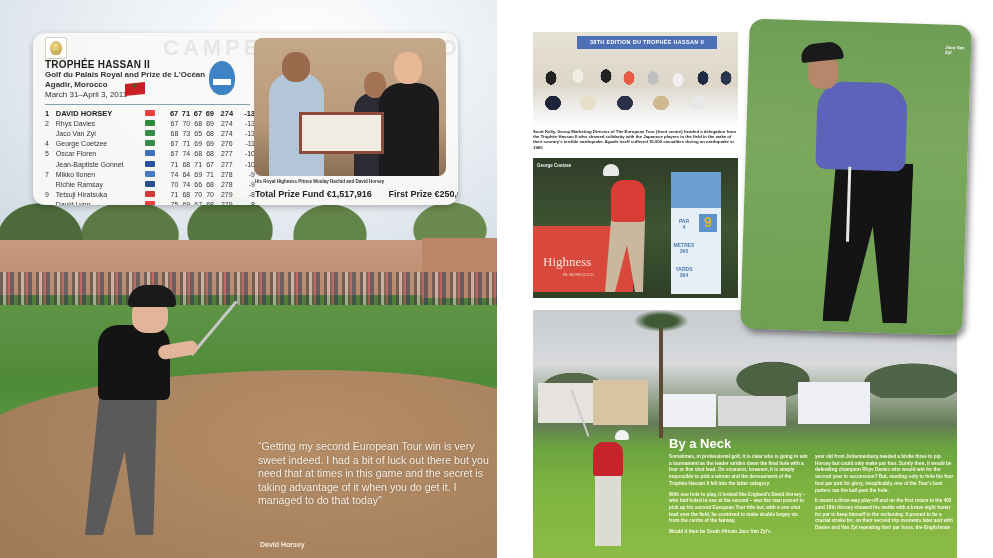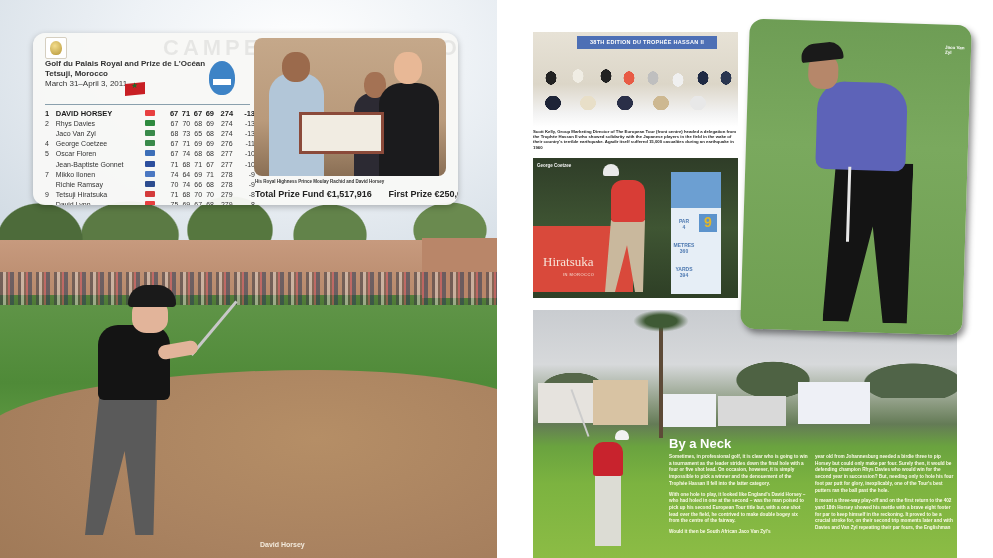--- a/index.html
+++ b/index.html
@@ -168,22 +168,23 @@
     <div class="shirt"></div>
     <div class="arm"></div>
     <div class="head"></div>
     <div class="cap"></div>
   </div>
 
   <div class="scorecard">
     <div class="sc-watermark">CAMPEONATO DE GOLF  ESALIT</div>
     <div class="sc-logo"></div>
     <div class="sc-left">
+      <div class="sc-title">TROPHÉE HASSAN II</div>
       <div class="sc-sub">Golf du Palais Royal and Prize de L'Océan</div>
-      <div class="sc-sub">Tetsuji, Morocco</div>
+      <div class="sc-sub">Agadir, Morocco</div>
       <div class="sc-dates">March 31–April 3, 2011</div>
     </div>
     <div class="sc-flag"></div>
     <div class="sc-badge"></div>
     <div class="sc-rule"></div>
 
     <table class="sc-table">
       <tbody>
         <tr class="leader">
           <td class="pos">1</td>
@@ -307,20 +308,21 @@
       <div class="p3h"></div>
       <div class="plaque"></div>
     </div>
     <div class="sc-caption">His Royal Highness Prince Moulay Rachid and David Horsey</div>
     <div class="sc-prize">
       <span>Total Prize Fund €1,517,916</span>
       <span>First Prize €250,000</span>
     </div>
   </div>
 
+  <div class="quote">“Getting my second European Tour win is very sweet indeed. I had a bit of luck out there but you need that at times in this game and the secret is taking advantage of it when you do get it. I managed to do that today”</div>
   <div class="quote-author">David Horsey</div>
 </div>
 
 <div class="right-page">
 
   <div class="photo-group">
     <div class="pg-banner">38TH EDITION DU TROPHÉE HASSAN II</div>
     <div class="pg-people"></div>
   </div>
   <div class="pg-caption">Scott Kelly, Group Marketing Director of The European Tour (front centre) headed a delegation from the Trophée Hassan II who showed solidarity with the Japanese players in the field in the wake of their country's terrible earthquake. Agadir itself suffered 15,000 casualties during an earthquake in 1960</div>
@@ -330,21 +332,21 @@
     <div class="tee-sign"></div>
     <div class="tee-sign-top"></div>
     <div class="tee-sign-num">9</div>
     <div class="tee-sign-stat" style="top:60px"><span>PAR</span><br><span>4</span></div>
     <div class="tee-sign-stat" style="top:84px"><span>METRES</span><br><span>360</span></div>
     <div class="tee-sign-stat" style="top:108px"><span>YARDS</span><br><span>394</span></div>
     <div class="tee-golfer-pants"></div>
     <div class="tee-golfer-shirt"></div>
     <div class="tee-golfer-cap"></div>
   </div>
-  <div class="tee-board-text" style="top:254px;left:46px">Hiratsuka</div>
+  <div class="tee-board-text" style="top:254px;left:46px">Highness</div>
   <div class="tee-board-sub" style="top:272px;left:66px">IN MOROCCO</div>
   <div class="tee-caption">George Coetzee</div>
 
   <div class="photo-neck">
     <div class="neck-trees"></div>
     <div class="bld b1"></div>
     <div class="bld b2"></div>
     <div class="bld b3"></div>
     <div class="bld b4"></div>
     <div class="bld b5"></div>

